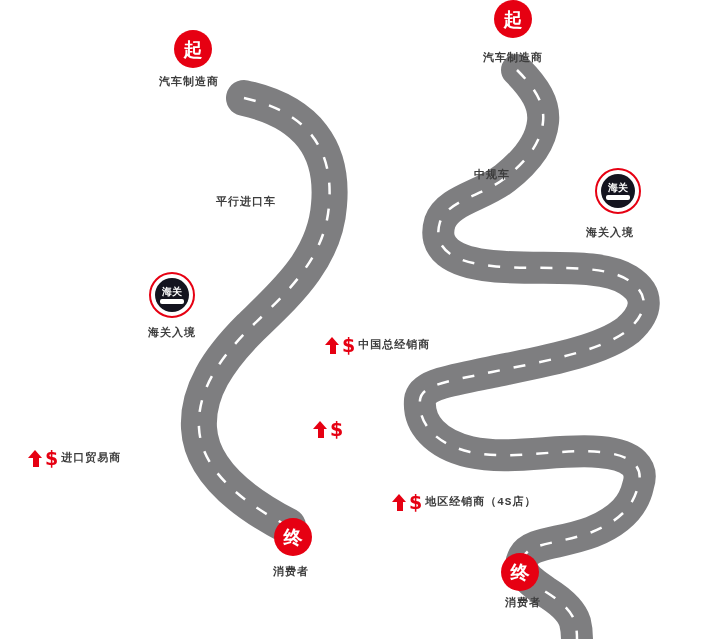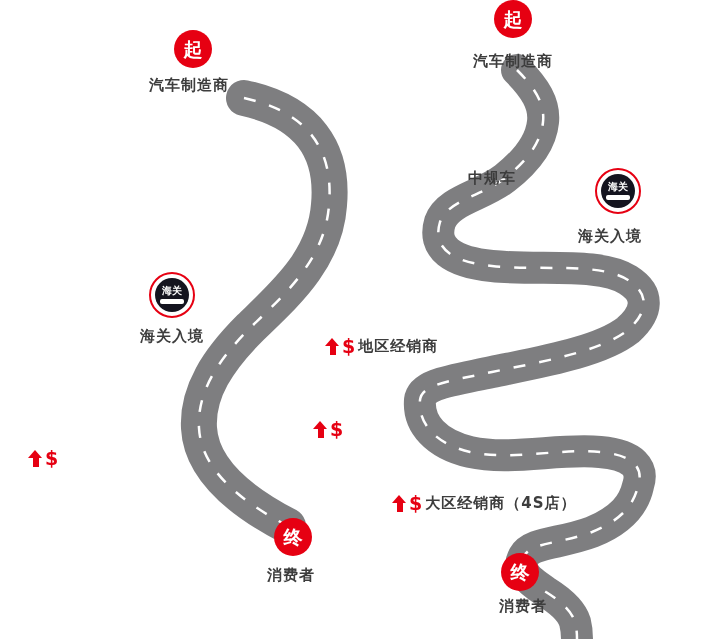--- a/index.html
+++ b/index.html
@@ -21,33 +21,33 @@
   .road-r{stroke-width:32px;}
   .road-center{fill:none;stroke:#ffffff;stroke-width:2.5px;stroke-dasharray:12 14;stroke-linecap:butt;}
 
   .badge{
     position:absolute;width:38px;height:38px;border-radius:50%;
     background:var(--red);color:#fff;
     display:flex;align-items:center;justify-content:center;
     font-size:19px;font-weight:700;line-height:1;
   }
   .lbl{
-    font-size:15px;font-weight:600;color:var(--ink);
-    letter-spacing:1px;line-height:1.2;white-space:nowrap;
+    font-size:11px;font-weight:600;color:var(--ink);
+    letter-spacing:1px;line-height:1.2;white-space:nowrap;font-family:Liberation Mono, monospace;
   }
   .center{position:absolute;transform:translateX(-50%);}
 
   .stamp{
     position:absolute;width:46px;height:46px;border-radius:50%;
     background:#fff;border:2px solid var(--red);box-sizing:border-box;
     display:flex;align-items:center;justify-content:center;
   }
   .stamp-core{
     width:34px;height:34px;border-radius:50%;background:#14141f;
-    display:flex;flex-direction:column;align-items:center;justify-content:center;gap:2px;font-family:Liberation Mono, monospace;
+    display:flex;flex-direction:column;align-items:center;justify-content:center;gap:2px;
   }
   .stamp-cn{color:#fff;font-size:10px;font-weight:700;line-height:1;}
   .stamp-band{width:24px;height:5px;border-radius:2px;background:#fff;display:block;}
 
   .step{position:absolute;display:flex;align-items:center;gap:2px;}
   .arrow{position:relative;width:15px;height:17px;display:inline-block;flex:0 0 auto;}
   .arrow::before{
     content:"";position:absolute;left:0;top:0;
     border-left:7.5px solid transparent;border-right:7.5px solid transparent;
     border-bottom:8px solid var(--red);
@@ -69,32 +69,34 @@
 
     <path class="road road-r" d="M 517 70 C 535 88, 545 104, 543 122 C 541 142, 528 160, 505 178 C 482 196, 448 200, 440 222 C 432 248, 452 262, 492 266 C 540 271, 600 262, 628 280 C 650 294, 648 312, 628 330 C 600 352, 540 362, 492 372 C 450 381, 422 384, 420 400 C 418 424, 436 444, 470 452 C 510 461, 560 448, 600 452 C 634 455, 644 468, 638 486 C 634 504, 622 520, 592 532 C 560 544, 532 542, 524 556 C 516 570, 528 580, 546 592 C 562 602, 572 612, 575 622 C 577 630, 577 635, 577 639"></path>
     <path class="road-center" d="M 517 70 C 535 88, 545 104, 543 122 C 541 142, 528 160, 505 178 C 482 196, 448 200, 440 222 C 432 248, 452 262, 492 266 C 540 271, 600 262, 628 280 C 650 294, 648 312, 628 330 C 600 352, 540 362, 492 372 C 450 381, 422 384, 420 400 C 418 424, 436 444, 470 452 C 510 461, 560 448, 600 452 C 634 455, 644 468, 638 486 C 634 504, 622 520, 592 532 C 560 544, 532 542, 524 556 C 516 570, 528 580, 546 592 C 562 602, 572 612, 575 622 C 577 630, 577 635, 577 639"></path>
   </svg>
 
   <div class="badge" style="left:174px;top:30px;">
     <span>起</span>
   </div>
   <div class="lbl center" style="left:189px;top:76px;">汽车制造商</div>
 
+  <div class="lbl center" style="left:246px;top:196px;">平行进口车</div>
 
   <div class="stamp" style="left:149px;top:272px;">
     <div class="stamp-core">
       <span class="stamp-cn">海关</span>
       <span class="stamp-band"></span>
     </div>
   </div>
   <div class="lbl center" style="left:172px;top:327px;">海关入境</div>
 
   <div class="step" style="left:28px;top:450px;">
     <span class="arrow"></span>
     <span class="dollar">$</span>
+    <span class="lbl">进口贸易商</span>
   </div>
 
   <div class="badge" style="left:274px;top:518px;">
     <span>终</span>
   </div>
   <div class="lbl center" style="left:291px;top:566px;">消费者</div>
 
   <div class="badge" style="left:494px;top:0px;">
     <span>起</span>
   </div>
@@ -106,32 +108,32 @@
     <div class="stamp-core">
       <span class="stamp-cn">海关</span>
       <span class="stamp-band"></span>
     </div>
   </div>
   <div class="lbl center" style="left:610px;top:227px;">海关入境</div>
 
   <div class="step" style="left:325px;top:337px;">
     <span class="arrow"></span>
     <span class="dollar">$</span>
-    <span class="lbl">地区经销商</span>
+    <span class="lbl">中国总经销商</span>
   </div>
 
   <div class="step" style="left:313px;top:421px;">
     <span class="arrow"></span>
     <span class="dollar">$</span>
   </div>
 
   <div class="step" style="left:392px;top:494px;">
     <span class="arrow"></span>
     <span class="dollar">$</span>
-    <span class="lbl">大区经销商（4S店）</span>
+    <span class="lbl">地区经销商（4S店）</span>
   </div>
 
   <div class="badge" style="left:501px;top:553px;">
     <span>终</span>
   </div>
   <div class="lbl center" style="left:523px;top:597px;">消费者</div>
 
 </div>
 
 </body></html>

